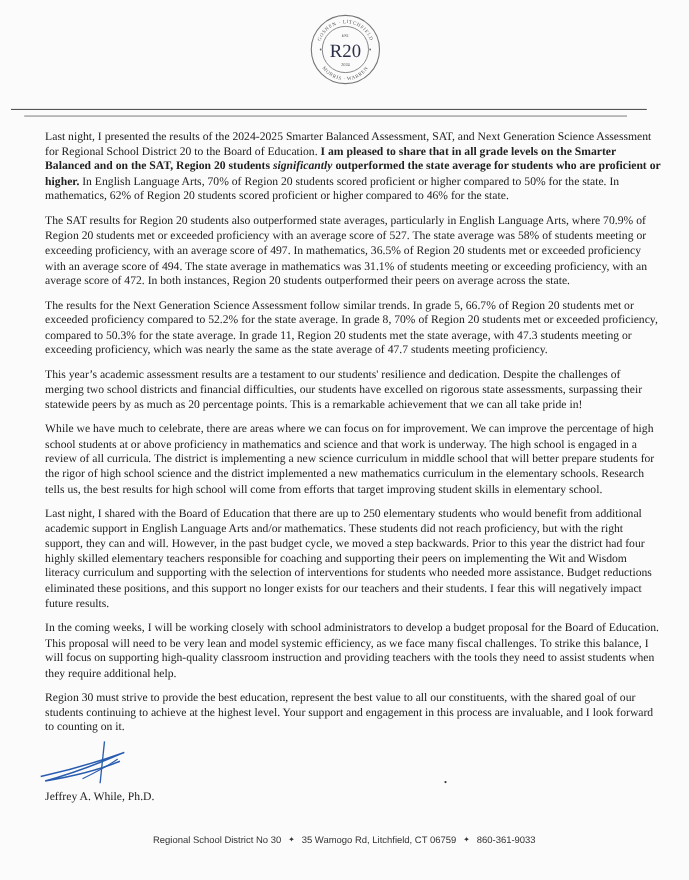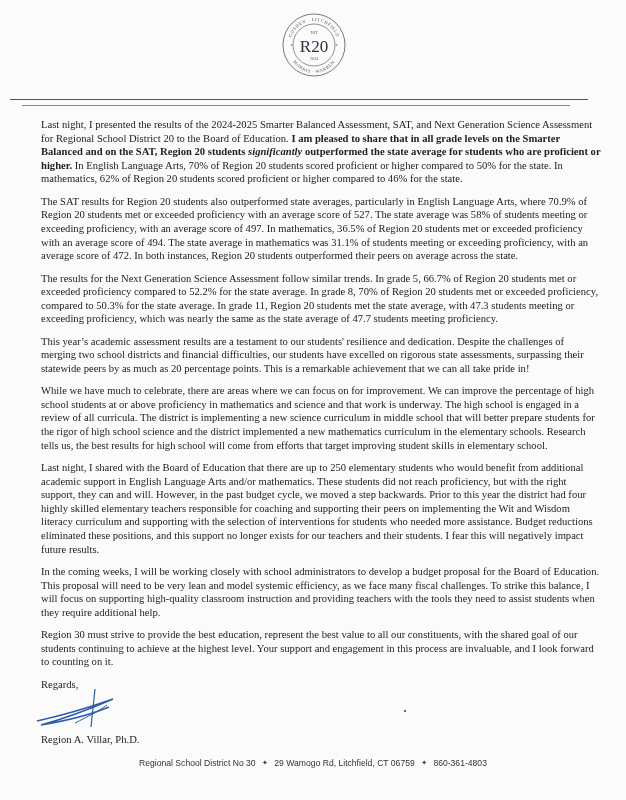--- a/index.html
+++ b/index.html
@@ -58,34 +58,33 @@
 
 <div class="letter">
   <p><span>Last night, I presented the results of the 2024-2025 Smarter Balanced Assessment, SAT, and Next Generation Science Assessment for Regional School District 20 to the Board of Education. </span><b>I am pleased to share that in all grade levels on the Smarter Balanced and on the SAT, Region 20 students </b><b><i>significantly</i></b><b> outperformed the state average for students who are proficient or higher.</b><span> In English Language Arts, 70% of Region 20 students scored proficient or higher compared to 50% for the state.  In mathematics, 62% of Region 20 students scored proficient or higher compared to 46% for the state.</span></p>
   <p>The SAT results for Region 20 students also outperformed state averages, particularly in English Language Arts, where 70.9% of Region 20 students met or exceeded proficiency with an average score of 527. The state average was 58% of students meeting or exceeding proficiency, with an average score of 497.  In mathematics, 36.5% of Region 20 students met or exceeded proficiency with an average score of 494.  The state average in mathematics was 31.1% of students meeting or exceeding proficiency, with an average score of 472.  In both instances, Region 20 students outperformed their peers on average across the state.</p>
   <p>The results for the Next Generation Science Assessment follow similar trends.  In grade 5, 66.7% of Region 20 students met or exceeded proficiency compared to 52.2% for the state average. In grade 8, 70% of Region 20 students met or exceeded proficiency, compared to 50.3% for the state average.  In grade 11, Region 20 students met the state average, with 47.3 students meeting or exceeding proficiency, which was nearly the same as the state average of 47.7 students meeting proficiency.</p>
   <p>This year’s academic assessment results are a testament to our students' resilience and dedication.  Despite the challenges of merging two school districts and financial difficulties, our students have excelled on rigorous state assessments, surpassing their statewide peers by as much as 20 percentage points. This is a remarkable achievement that we can all take pride in!</p>
   <p>While we have much to celebrate, there are areas where we can focus on for improvement. We can improve the percentage of high school students at or above proficiency in mathematics and science and that work is underway.  The high school is engaged in a review of all curricula.  The district is implementing a new science curriculum in middle school that will better prepare students for the rigor of high school science and the district implemented a new mathematics curriculum in the elementary schools.  Research tells us, the best results for high school will come from efforts that target improving student skills in elementary school.</p>
   <p>Last night, I shared with the Board of Education that there are up to 250 elementary students who would benefit from additional academic support in English Language Arts and/or mathematics.  These students did not reach proficiency, but with the right support, they can and will. However, in the past budget cycle, we moved a step backwards.  Prior to this year the district had four highly skilled elementary teachers responsible for coaching and supporting their peers on implementing the Wit and Wisdom literacy curriculum and supporting with the selection of interventions for students who needed more assistance.  Budget reductions eliminated these positions, and this support no longer exists for our teachers and their students.  I fear this will negatively impact future results.</p>
   <p>In the coming weeks, I will be working closely with school administrators to develop a budget proposal for the Board of Education. This proposal will need to be very lean and model systemic efficiency, as we face many fiscal challenges. To strike this balance, I will focus on supporting high-quality classroom instruction and providing teachers with the tools they need to assist students when they require additional help.</p>
   <p>Region 30 must strive to provide the best education, represent the best value to all our constituents, with the shared goal of our students continuing to achieve at the highest level.  Your support and engagement in this process are invaluable, and I look forward to counting on it.</p>
-  <p style="margin-bottom:2px">Regards,</p>
   <div class="sig-wrap">
     <svg class="signature" viewBox="0 0 90 42">
       <path d="M 60 2 L 56 40" stroke="#2a5db0" stroke-width="1.2" fill="none"></path>
       <path d="M 2 34 C 20 30, 50 22, 78 12 C 55 22, 28 32, 6 38 C 30 34, 55 28, 74 20" stroke="#2a5db0" stroke-width="1.4" fill="none"></path>
       <path d="M 40 36 C 52 30, 64 24, 72 18" stroke="#2a5db0" stroke-width="1" fill="none"></path>
     </svg>
   </div>
-  <div>Region A. Villar, Ph.D.</div>
+  <div>Jeffrey A. While, Ph.D.</div>
 </div>
 
 <div class="dot"></div>
 
 <div class="footer">
   <div>
     <span>Regional School District No 30</span>
     <span class="diamond">✦</span>
-    <span>29 Wamogo Rd, Litchfield, CT 06759</span>
+    <span>35 Wamogo Rd, Litchfield, CT 06759</span>
     <span class="diamond">✦</span>
-    <span>860-361-4803</span>
+    <span>860-361-9033</span>
   </div>
 </div>
 
 </body></html>

